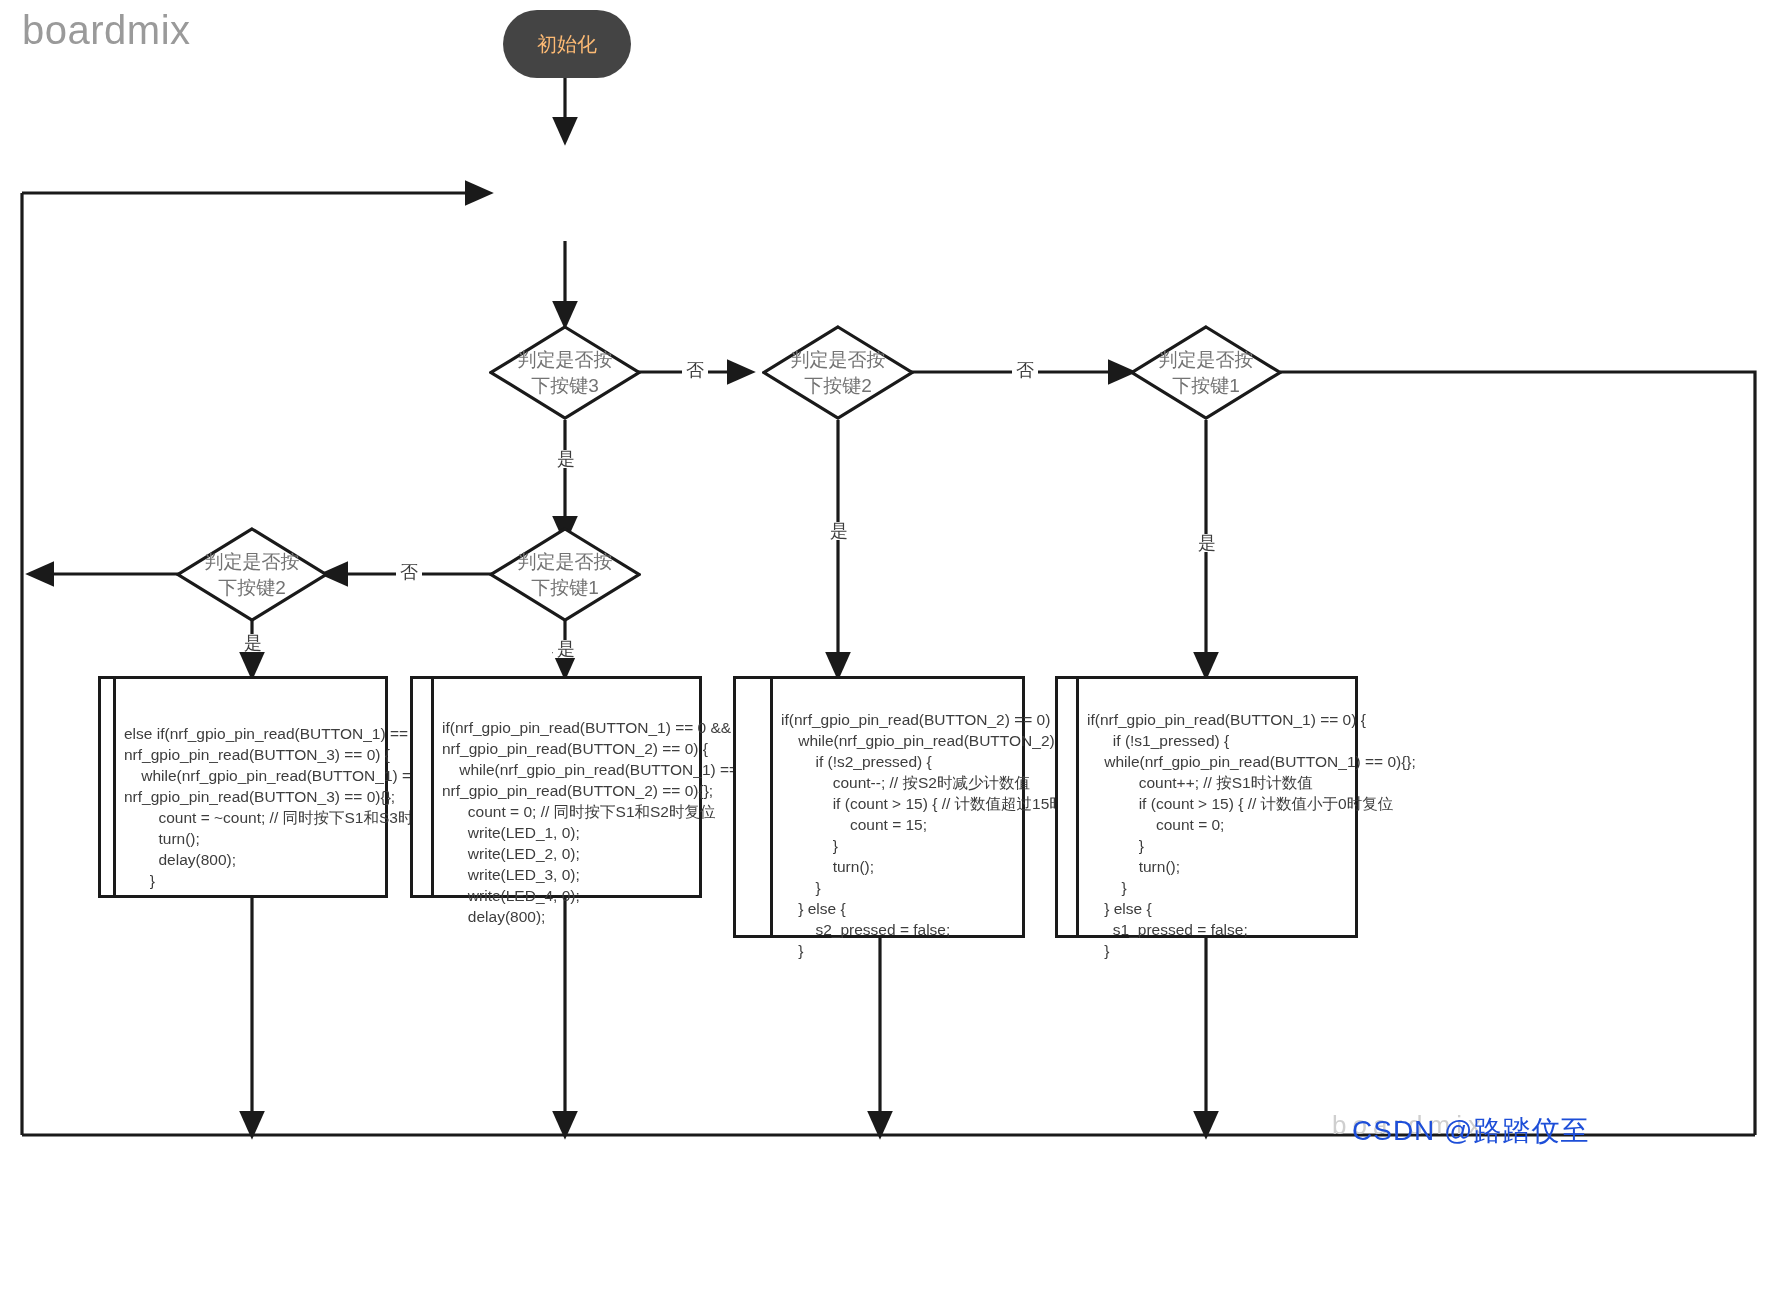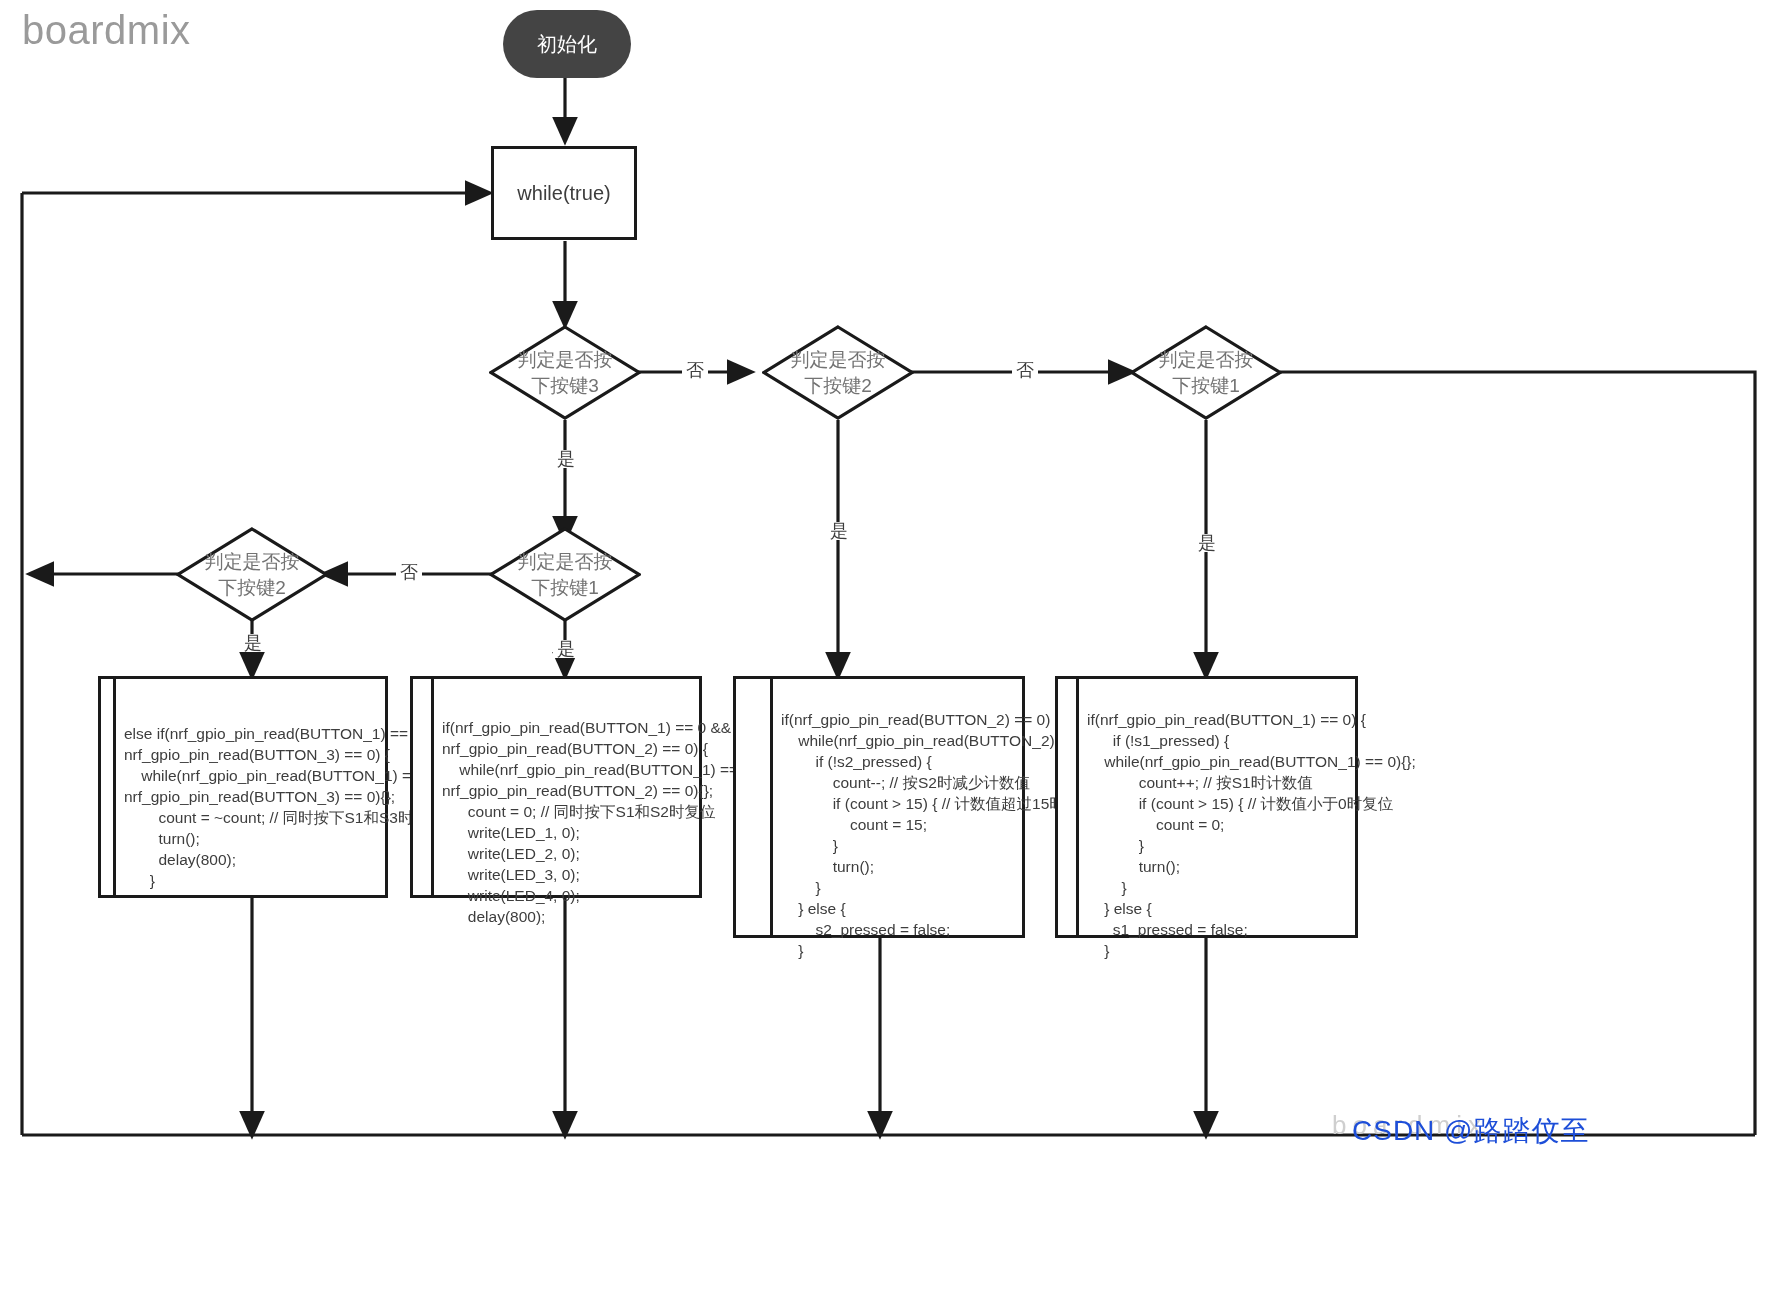--- a/index.html
+++ b/index.html
@@ -7,21 +7,21 @@
        font-family:"Liberation Sans","DejaVu Sans",sans-serif;color:#3d3d3d;}
   #canvas{position:absolute;left:0;top:0;width:1787px;height:926px;}
   svg.edges{position:absolute;left:0;top:0;width:1787px;height:1313px;pointer-events:none;}
 
   .logo{position:absolute;left:22px;top:8px;font-size:40px;color:#9a9a9a;
         letter-spacing:.5px;font-weight:400;}
 
   .node{position:absolute;box-sizing:border-box;display:flex;align-items:center;
         justify-content:center;text-align:center;}
 
-  .terminator{background:#444444;color:#ffffff;border-radius:34px;
+  .terminator{background:#444444;color:#fdba74;border-radius:34px;
               font-size:20px;line-height:1.3;}
 
   .process{background:#ffffff;border:3px solid #1a1a1a;font-size:20px;color:#3d3d3d;}
 
   .diamond-wrap{position:absolute;}
   .diamond-wrap svg{position:absolute;left:0;top:0;}
   .diamond-label{position:absolute;left:0;top:0;width:100%;height:100%;
                  display:flex;align-items:center;justify-content:center;
                  font-size:19px;line-height:1.35;color:#737373;text-align:center;
                  white-space:pre-line;}
@@ -94,23 +94,20 @@
       <path d="M1755,1135 L22,1135"></path>
 
       <path d="M22,1135 L22,193"></path>
     </g>
   </svg>
 
   <div class="node terminator" style="left:503px;top:10px;width:128px;height:68px;">
     <span>初始化</span>
   </div>
 
-  <div class="node process" style="left:491px;top:146px;width:146px;height:94px;">
-    <span>while(true)</span>
-  </div>
 
   <div class="diamond-wrap" style="left:489px;top:325px;width:152px;height:95px;">
     <svg width="152" height="95">
       <polygon points="76,2 150,47.5 76,93 2,47.5" fill="#fff" stroke="#1a1a1a" stroke-width="3.2"></polygon>
     </svg>
     <div class="diamond-label">判定是否按
 下按键3</div>
   </div>
 
   <div class="diamond-wrap" style="left:762px;top:325px;width:152px;height:95px;">

